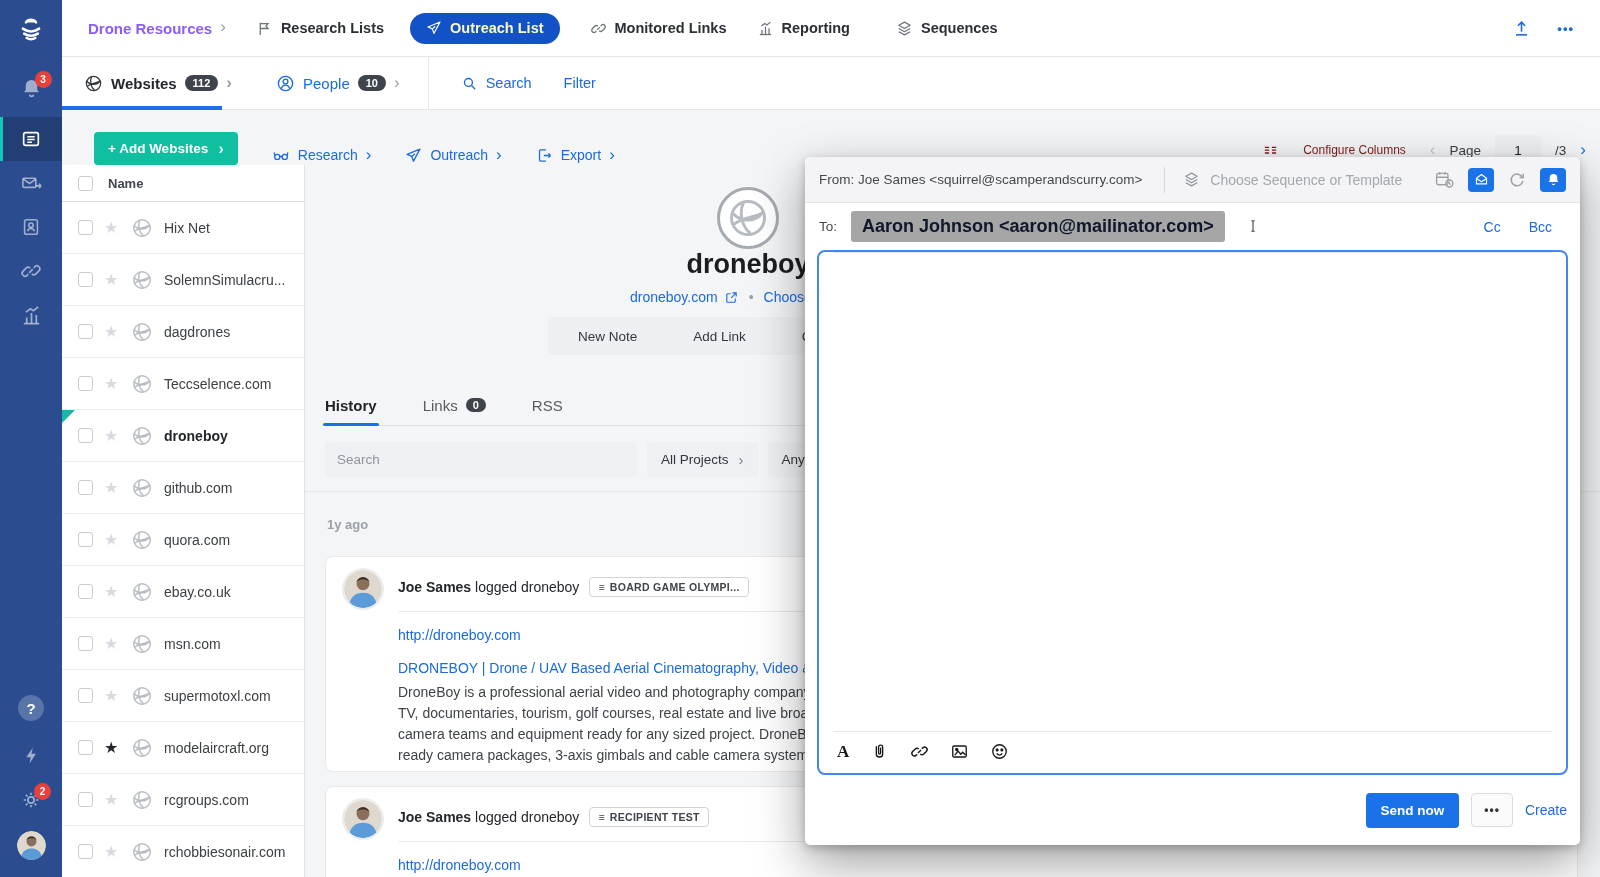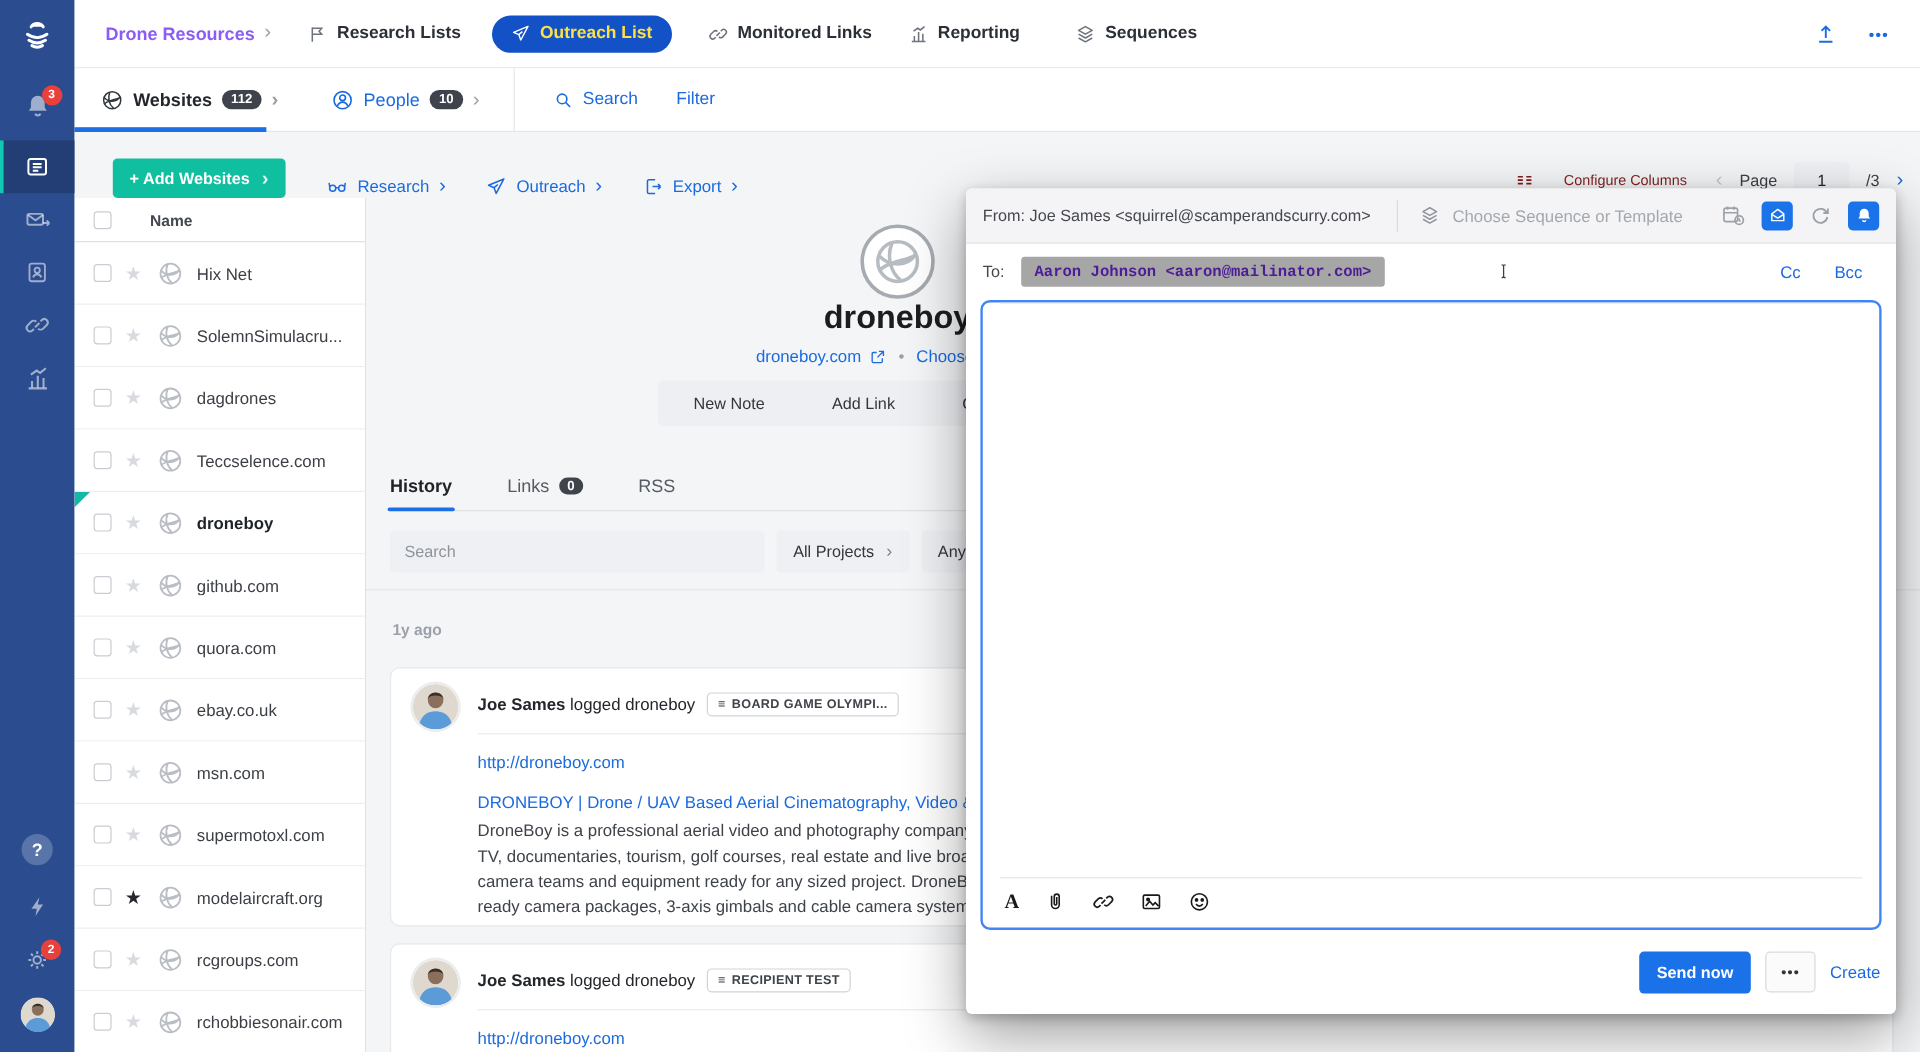--- a/index.html
+++ b/index.html
@@ -17,21 +17,21 @@
   .sb-badge { position:absolute; top:-6px; right:-9px; min-width:17px; height:17px; border-radius:9px; background:#e8413c; color:#fff; font-size:10px; font-weight:bold; display:flex; align-items:center; justify-content:center; padding:0 4px; }
   .iconwrap { position:relative; }
   .sb-help { width:26px; height:26px; border-radius:50%; background:rgba(255,255,255,.22); color:#fff; font-size:15px; font-weight:bold; display:flex; align-items:center; justify-content:center; }
 
   
   .topnav { position:absolute; left:62px; top:0; width:1538px; height:57px; background:#fff; border-bottom:1px solid #e4e6e9; display:flex; align-items:center; padding:0 26px; z-index:6; }
   .proj { font-size:15px; font-weight:bold; color:#8b5cf6; }
   .chev { color:#9aa0a8; font-size:17px; margin:0 0 2px 8px; }
   .nav-item { display:flex; align-items:center; gap:8px; font-size:14.5px; font-weight:bold; color:#2b2f36; margin-left:30px; }
   .nav-item .icon { color:#6d747d; }
-  .nav-pill { background:#1252c6; color:#fde047; border-radius:16px; height:31px; padding:0 16px; margin-left:26px; display:flex; align-items:center; gap:8px; font-size:14.5px; font-weight:bold; }
+  .nav-pill { background:#1252c6; color:#fef9c3; border-radius:16px; height:31px; padding:0 16px; margin-left:26px; display:flex; align-items:center; gap:8px; font-size:14.5px; font-weight:bold; }
   .nav-pill .icon { color:#fff; }
   .topnav-right { margin-left:auto; display:flex; align-items:center; gap:26px; color:#1a6be0; }
   .more-dots { font-size:13px; font-weight:bold; letter-spacing:1px; color:#1a6be0; }
 
   
   .tabbar { position:absolute; left:62px; top:57px; width:1538px; height:53px; background:#fff; border-bottom:1px solid #e4e6e9; display:flex; align-items:center; z-index:6; }
   .tab { position:relative; height:100%; display:flex; align-items:center; gap:8px; padding:0 22px; font-size:15px; }
   .tab .cnt { background:#3f444c; color:#fff; border-radius:10px; font-size:11px; font-weight:bold; padding:2px 8px; }
   .tab .chev { margin:0; }
   .tab.active { font-weight:bold; color:#23262b; }
@@ -48,21 +48,21 @@
   .ab-link .chev { color:#1a6be0; margin:0; }
   .ab-right { margin-left:auto; display:flex; align-items:center; gap:14px; }
   .cfg { display:flex; align-items:center; gap:24px; color:#7f1d1d; font-size:12px; margin-right:10px; }
   .pg-prev { color:#c3c7cd; font-size:17px; }
   .pg-next { color:#1a6be0; font-size:17px; }
   .pg-label { font-size:13.5px; color:#3c4046; }
   .pg-input { width:46px; height:30px; border:none; background:#eef0f3; border-radius:4px; text-align:center; font-size:13.5px; font-family:inherit; color:#23262b; }
 
   
   .listpanel { position:absolute; left:62px; top:165px; width:243px; bottom:0; background:#fff; border-right:1px solid #dfe1e4; z-index:3; overflow:hidden; }
-  .lheader { height:37px; border-bottom:1px solid #d8dadd; display:flex; align-items:center; padding-left:16px; gap:32px; background:#fff; }
+  .lheader { height:37px; border-bottom:1px solid #d8dadd; display:flex; align-items:center; padding-left:16px; gap:15px; background:#fff; }
   .lheader .hname { font-size:13px; font-weight:bold; color:#43474e; }
   .cb { width:15px; height:15px; border:1.5px solid #c9cdd3; border-radius:3px; background:#fff; flex:none; }
   .lrow { height:52px; border-bottom:1px solid #ededef; display:flex; align-items:center; padding-left:16px; gap:11px; position:relative; background:#fff; }
   .star { color:#d7dade; font-size:16px; width:16px; flex:none; }
   .lrow.starred .star { color:#24272c; }
   .lrow .gl { color:#b9bdc4; }
   .lrow .nm { font-size:14px; color:#3c4046; white-space:nowrap; overflow:hidden; }
   .lrow.selected::before { content:""; position:absolute; left:0; top:0; border-top:13px solid #14b8a6; border-right:13px solid transparent; }
   .lrow.selected .nm { font-weight:bold; color:#1f2328; }
 
@@ -108,21 +108,21 @@
   .m-min { font-size:15px; font-weight:bold; }
   .m-close { font-size:16px; }
   .m-from { height:46px; background:#f4f4f6; border-bottom:1px solid #e2e3e6; display:flex; align-items:center; padding:0 14px; flex:none; font-size:13.5px; color:#44484e; }
   .m-from .fdiv { width:1px; height:26px; background:#d9dadd; margin:0 18px 0 22px; }
   .m-seq { display:flex; align-items:center; gap:10px; color:#a3a8af; font-size:14px; }
   .m-seq .icon { color:#8f959d; }
   .m-fromicons { margin-left:auto; display:flex; align-items:center; gap:13px; }
   .mini-btn { width:26px; height:24px; border-radius:4px; background:#1a73e8; color:#fff; display:flex; align-items:center; justify-content:center; }
   .gray-ic { color:#9ca1a8; }
   .m-to { height:47px; display:flex; align-items:center; padding:0 14px; flex:none; position:relative; font-size:13.5px; color:#44484e; }
-  .chip { margin-left:14px; background:#a6a6a6; border-radius:3px; padding:5px 11px; color:#4c1d95; font-size:13px; font-weight:bold; white-space:nowrap;font-family:Liberation Mono, monospace; }
+  .chip { margin-left:14px; background:#a6a6a6; border-radius:3px; padding:5px 11px; color:#0f172a; font-size:18px; font-weight:bold; white-space:nowrap; }
   .ibeam { position:absolute; left:440px; top:12px; color:#3c4046; }
   .ccbcc { margin-left:auto; display:flex; gap:28px; color:#1a6be0; font-size:14px; padding-right:14px; }
   .m-box { margin:0 12px; flex:1; border:2px solid #4285f4; border-radius:8px; display:flex; flex-direction:column; overflow:hidden; background:#fff; }
   .subj-row { display:flex; align-items:center; gap:9px; padding:13px 16px; font-size:14px; }
   .subj-label { color:#3a3e44; }
   .subj-ph { color:#9ba2ab; white-space:nowrap; overflow:hidden; }
   .subj-line { height:1px; background:#e4e5e8; margin:0 14px; }
   .box-body { flex:1; }
   .box-toolbar { margin:0 14px; border-top:1px solid #e4e5e8; padding:10px 4px 12px; display:flex; align-items:center; gap:21px; color:#17191c; }
   .tb-A { font-family:"Liberation Serif", serif; font-size:17px; font-weight:bold; color:#17191c; line-height:1; }

